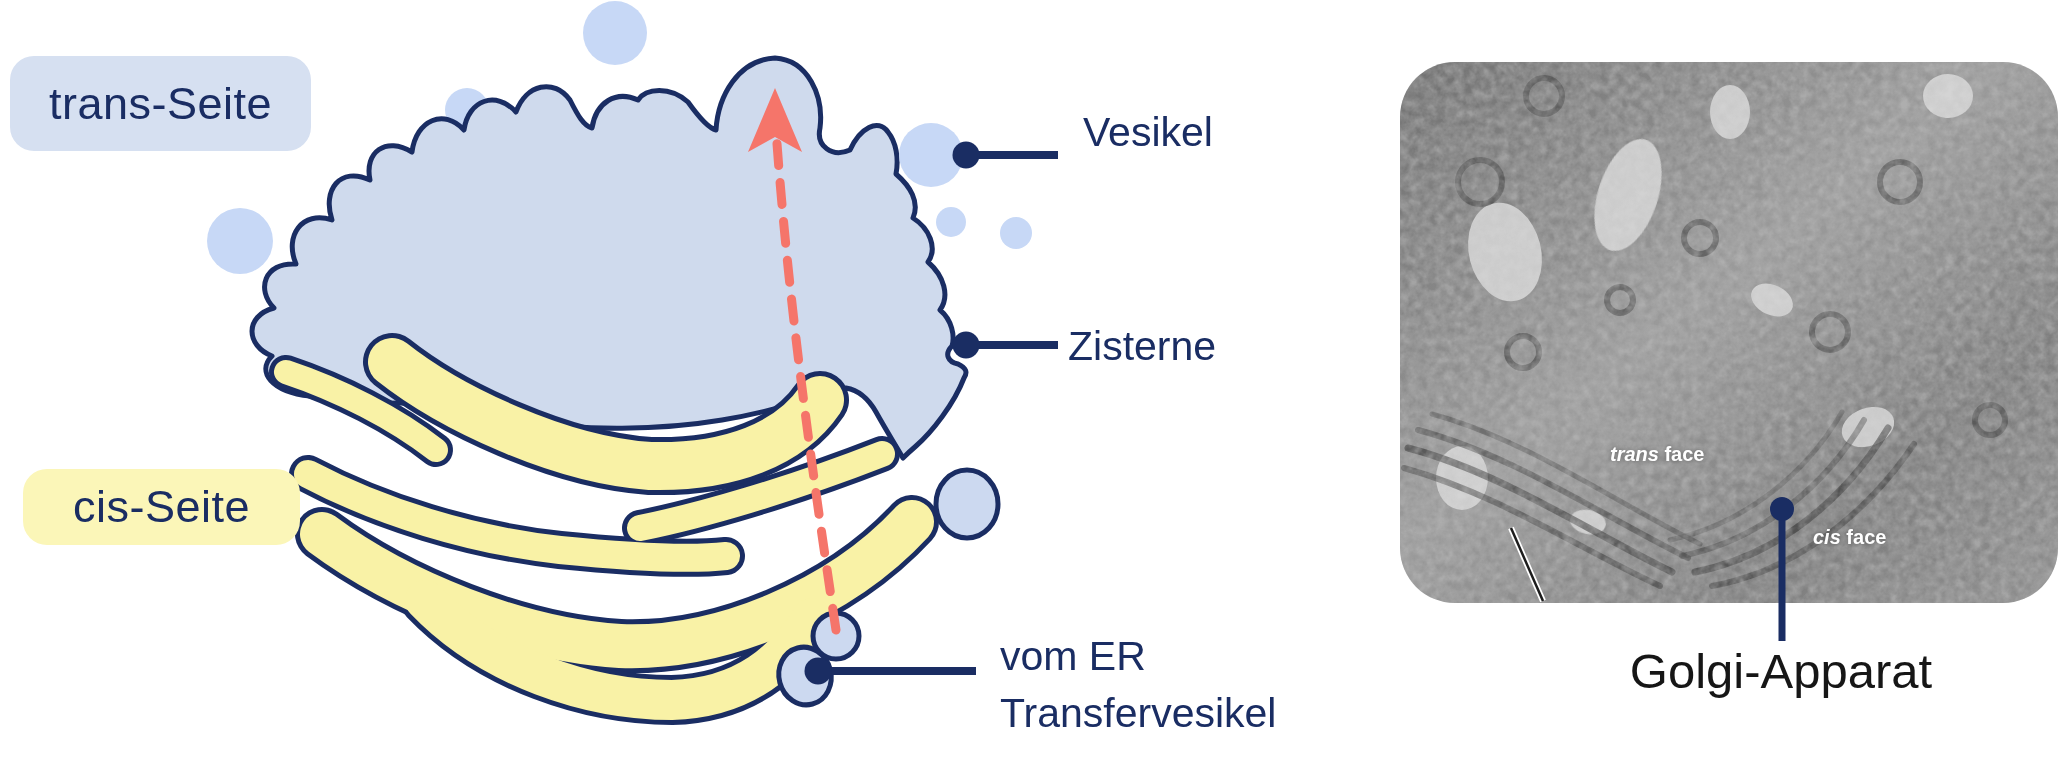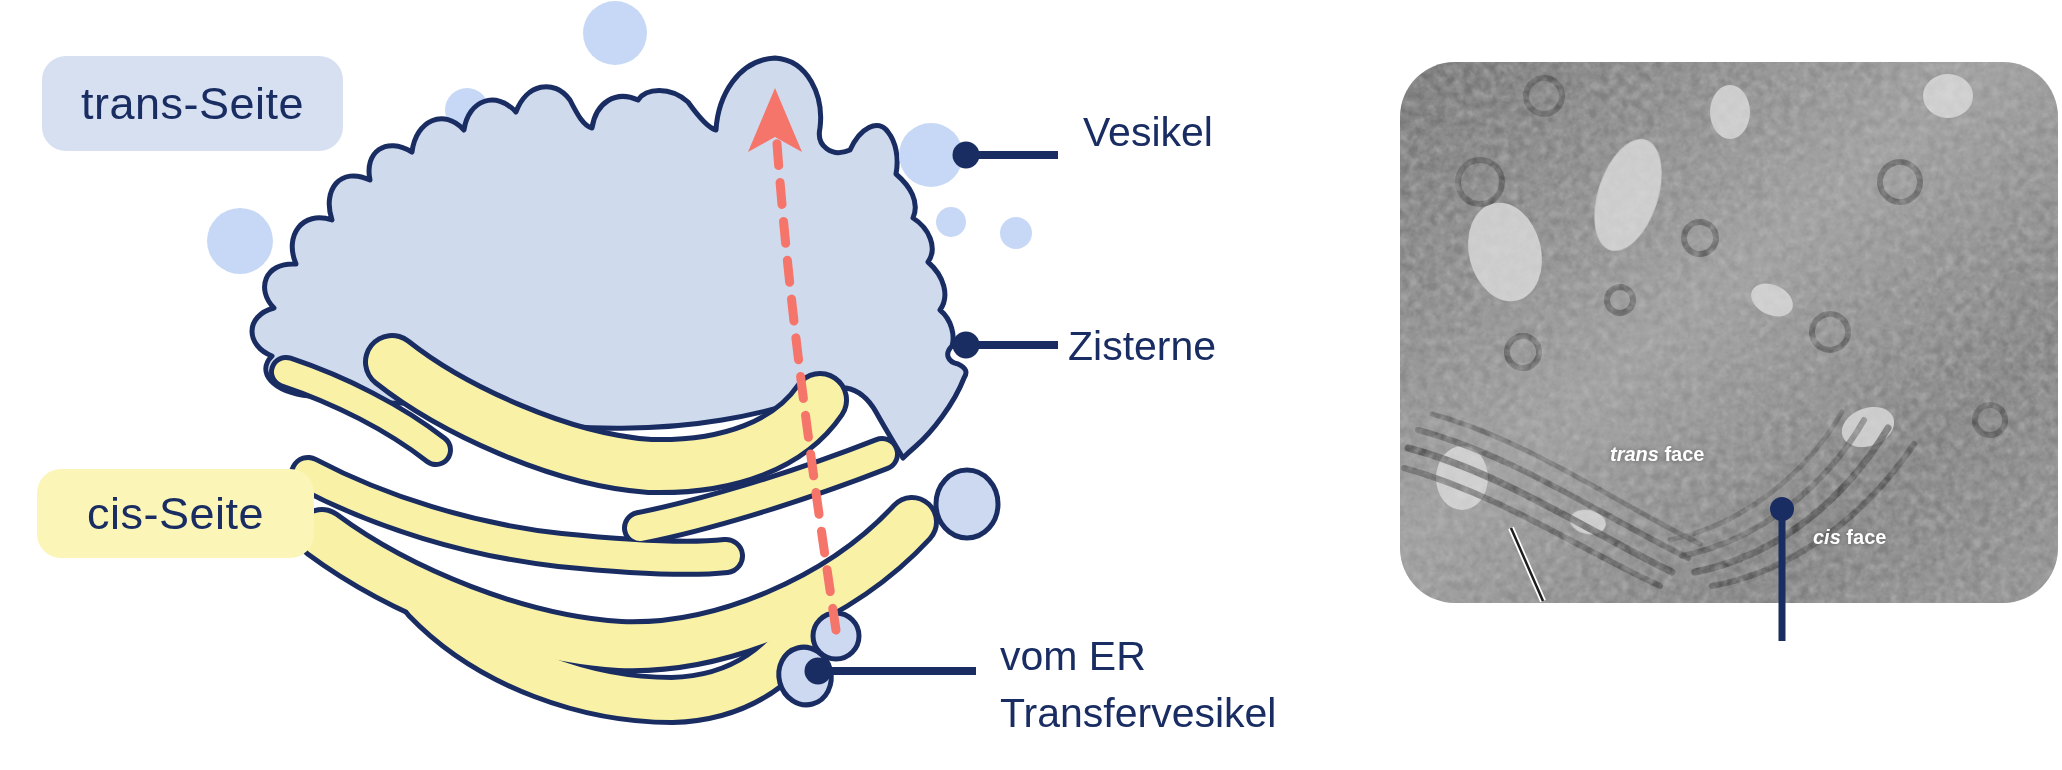--- a/index.html
+++ b/index.html
@@ -6,23 +6,23 @@
     --navy:#1a2d63; --blob-fill:#cfdaed; --vesicle-fill:#ccd9f0; --free-vesicle-fill:#c7d8f6;
     --cisterna-yellow:#f9f2a6; --label-blue-bg:#d6e0f1; --label-yellow-bg:#fbf6b8;
     --arrow-red:#f5756a; --caption-black:#161616; --em-label-white:#ffffff;
   }
   *{margin:0;padding:0;box-sizing:border-box;}
   html,body{width:2062px;height:770px;background:#ffffff;overflow:hidden;
     font-family:"Liberation Sans", sans-serif;}
   .stage{position:relative;width:2062px;height:770px;}
   .stage > svg{position:absolute;left:0;top:0;}
   .chip{position:absolute;display:flex;align-items:center;justify-content:center;
-    border-radius:24px;color:var(--navy);font-size:45px;letter-spacing:.5px;margin-left:32px;}
+    border-radius:24px;color:var(--navy);font-size:45px;letter-spacing:.5px;}
   .chip-trans{left:10px;top:56px;width:301px;height:95px;background:var(--label-blue-bg);}
-  .chip-cis{left:5px;top:469px;width:277px;height:89px;background:var(--label-yellow-bg);justify-content:center;}
+  .chip-cis{left:23px;top:469px;width:277px;height:76px;background:var(--label-yellow-bg);justify-content:center;}
   .ann{position:absolute;color:var(--navy);font-size:41px;line-height:52px;white-space:nowrap;}
   .ann-sek{left:1083px;top:106px;}
   .ann-zis{left:1068px;top:320px;text-align:right;}
   .ann-tra{left:1000px;top:628px;line-height:57px;}
   .em-label{position:absolute;color:var(--em-label-white);font-size:20px;font-weight:bold;
     white-space:nowrap;text-shadow:0 0 4px rgba(60,60,60,.55);}
   .em-label .it{font-style:italic;}
   .em-trans{left:1610px;top:443px;}
   .em-cis{left:1813px;top:526px;}
   .caption{position:absolute;left:1581px;top:643px;width:400px;text-align:center;
@@ -183,13 +183,14 @@
     <div>Transfervesikel</div>
   </div>
 
   <div class="em-label em-trans">
     <span class="it">trans</span><span> face</span>
   </div>
   <div class="em-label em-cis">
     <span class="it">cis</span><span> face</span>
   </div>
 
+  <div class="caption">Golgi-Apparat</div>
 </div>
 
 </body></html>

